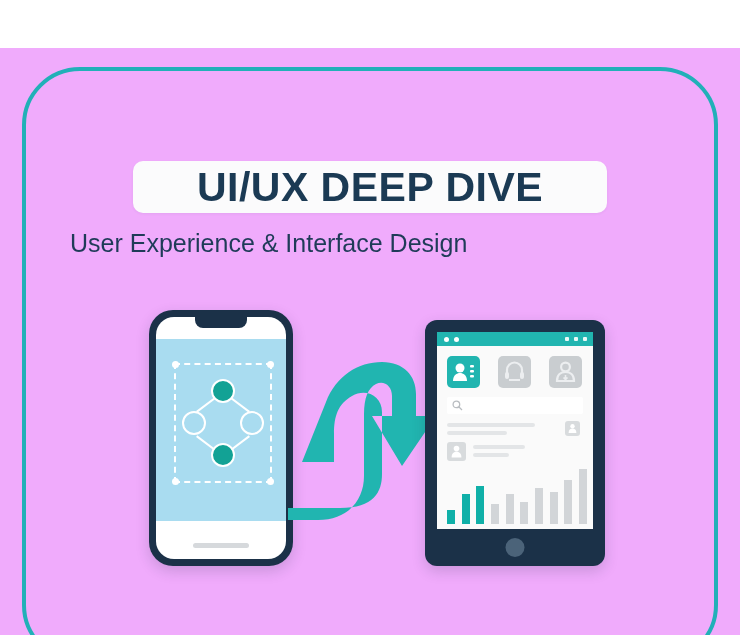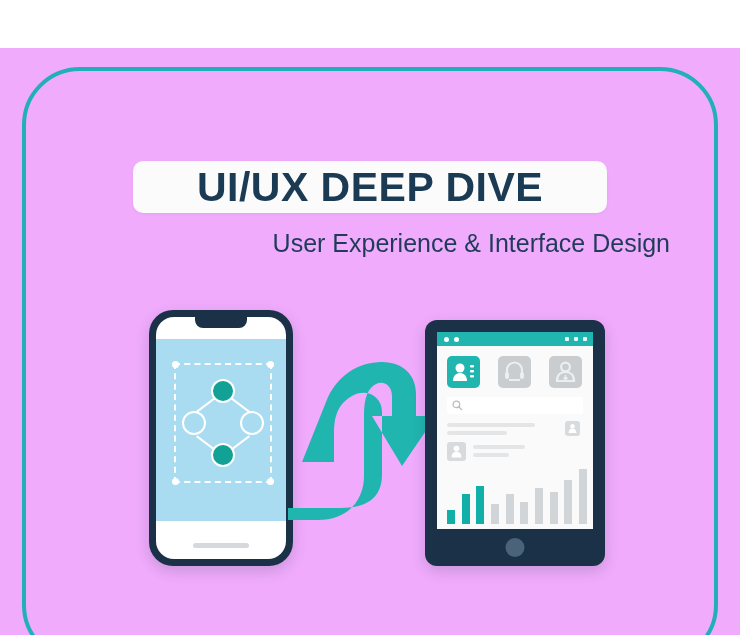--- a/index.html
+++ b/index.html
@@ -54,21 +54,21 @@
     font-weight: bold;
     letter-spacing: 0.5px;
     color: #1b3a54;
     white-space: nowrap;
   }
   .subtitle-text {
     position: absolute;
     left: 70px;
     top: 181px;
     width: 600px;
-    text-align: right;
+    text-align: left;
     font-size: 25px;
     color: #1f3b58;
     white-space: nowrap;
   }
 
   
   .phone {
     position: absolute;
     left: 149px;
     top: 262px;

